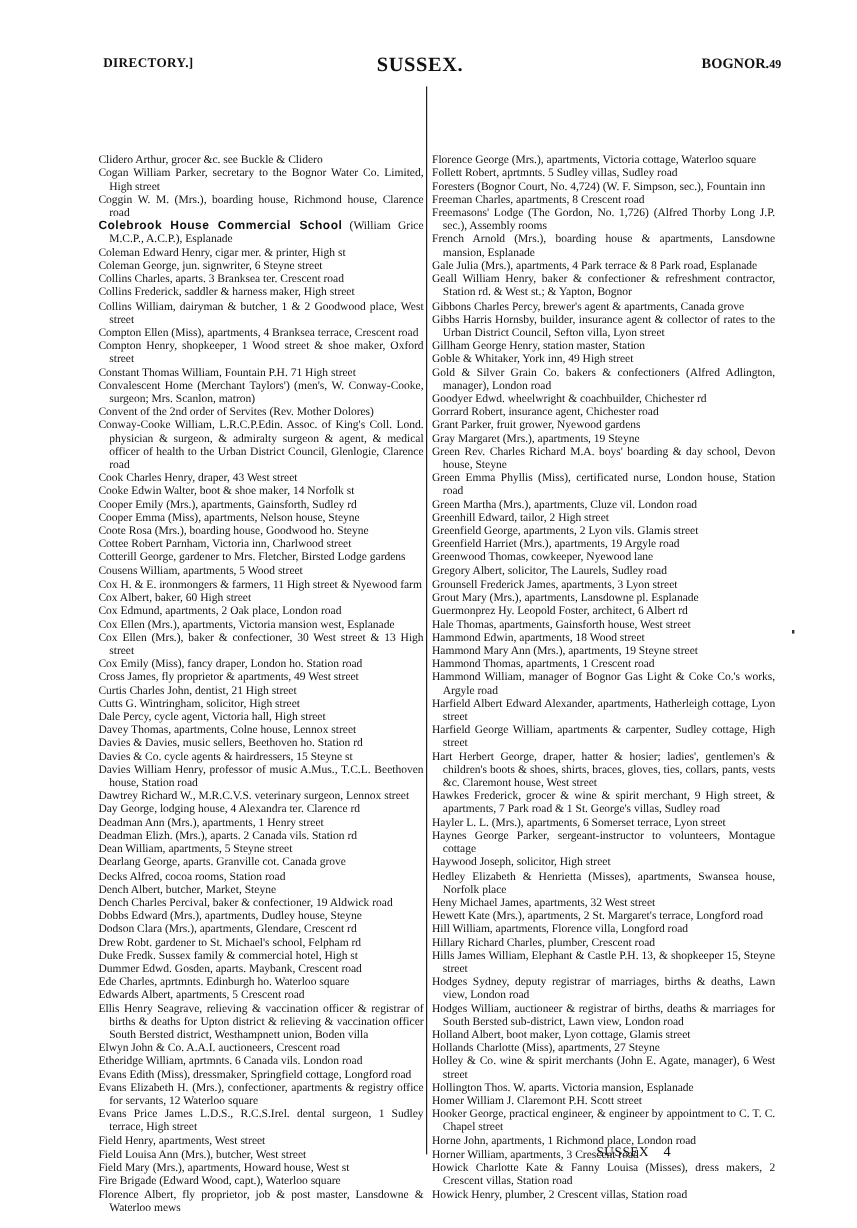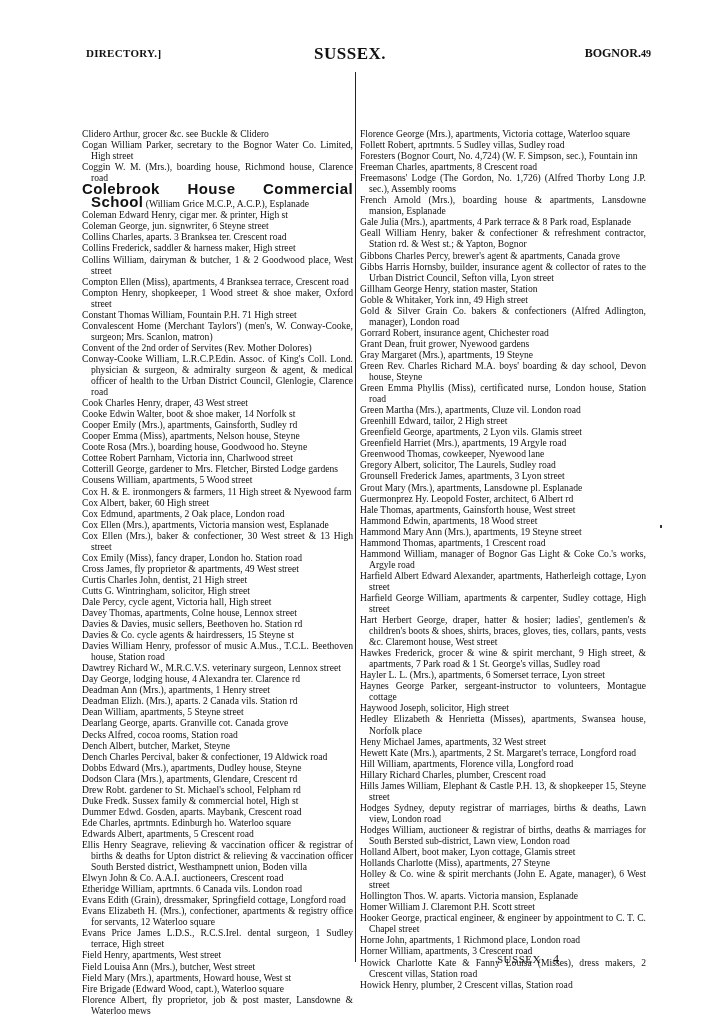--- a/index.html
+++ b/index.html
@@ -9,21 +9,21 @@
   .header { position:absolute; top:44px; left:86px; width:565px; height:20px; }
   .h-left { position:absolute; left:0; top:3px; font-size:11px; font-weight:bold; letter-spacing:0.3px; font-variant:small-caps; }
   .h-center { position:absolute; left:228px; top:0; font-size:17px; font-weight:bold; letter-spacing:0.5px; }
   .h-right { position:absolute; right:0; top:2px; font-size:12px; font-weight:bold; }
   .h-right .pg { font-size:10px; }
   .col { position:absolute; top:88px; font-size:9.6px; line-height:11.05px;margin-top:40px; }
   .col-left { left:82px; width:271px; }
   .col-right { left:360px; width:286px; }
   .divider { position:absolute; left:355px; top:72px; width:1px; height:890px; background:#222; }
   .entry { text-indent:-9px; padding-left:9px; text-align:justify; margin:0; }
-  .entry .bold { font-family:"Liberation Sans","DejaVu Sans",sans-serif; font-weight:bold; font-size:15px; letter-spacing:0.4px; }
+  .entry .bold { font-family:"Liberation Sans","DejaVu Sans",sans-serif; font-weight:bold; font-size:10px; letter-spacing:0.4px; }
   .footer { position:absolute; left:497px; top:952px; font-size:11px; font-weight:normal; letter-spacing:0.5px; }
   .footer .num { margin-left:12px; font-size:12px; }
   .speck { position:absolute; left:660px; top:525px; width:2px; height:3px; background:#333; }
 </style>
 </head>
 <body>
 
 <div class="page">
 
   <div class="header">
@@ -84,21 +84,21 @@
       <p class="entry"><span>Dobbs Edward (Mrs.), apartments, Dudley house, Steyne</span></p>
       <p class="entry"><span>Dodson Clara (Mrs.), apartments, Glendare, Crescent rd</span></p>
       <p class="entry"><span>Drew Robt. gardener to St. Michael's school, Felpham rd</span></p>
       <p class="entry"><span>Duke Fredk. Sussex family &amp; commercial hotel, High st</span></p>
       <p class="entry"><span>Dummer Edwd. Gosden, aparts. Maybank, Crescent road</span></p>
       <p class="entry"><span>Ede Charles, aprtmnts. Edinburgh ho. Waterloo square</span></p>
       <p class="entry"><span>Edwards Albert, apartments, 5 Crescent road</span></p>
       <p class="entry"><span>Ellis Henry Seagrave, relieving &amp; vaccination officer &amp; registrar of births &amp; deaths for Upton district &amp; relieving &amp; vaccination officer South Bersted district, Westhampnett union, Boden villa</span></p>
       <p class="entry"><span>Elwyn John &amp; Co. A.A.I. auctioneers, Crescent road</span></p>
       <p class="entry"><span>Etheridge William, aprtmnts. 6 Canada vils. London road</span></p>
-      <p class="entry"><span>Evans Edith (Grain), dressmaker, Springfield cottage, Longford road</span></p>
+      <p class="entry"><span>Evans Edith (Miss), dressmaker, Springfield cottage, Longford road</span></p>
       <p class="entry"><span>Evans Elizabeth H. (Mrs.), confectioner, apartments &amp; registry office for servants, 12 Waterloo square</span></p>
       <p class="entry"><span>Evans Price James L.D.S., R.C.S.Irel. dental surgeon, 1 Sudley terrace, High street</span></p>
       <p class="entry"><span>Field Henry, apartments, West street</span></p>
       <p class="entry"><span>Field Louisa Ann (Mrs.), butcher, West street</span></p>
       <p class="entry"><span>Field Mary (Mrs.), apartments, Howard house, West st</span></p>
       <p class="entry"><span>Fire Brigade (Edward Wood, capt.), Waterloo square</span></p>
       <p class="entry"><span>Florence Albert, fly proprietor, job &amp; post master, Lansdowne &amp; Waterloo mews</span></p>
     </div>
   <div class="divider"></div>
   <div class="col col-right" id="col-right">
@@ -108,22 +108,23 @@
       <p class="entry"><span>Freeman Charles, apartments, 8 Crescent road</span></p>
       <p class="entry"><span>Freemasons' Lodge (The Gordon, No. 1,726) (Alfred Thorby Long J.P. sec.), Assembly rooms</span></p>
       <p class="entry"><span>French Arnold (Mrs.), boarding house &amp; apartments, Lansdowne mansion, Esplanade</span></p>
       <p class="entry"><span>Gale Julia (Mrs.), apartments, 4 Park terrace &amp; 8 Park road, Esplanade</span></p>
       <p class="entry"><span>Geall William Henry, baker &amp; confectioner &amp; refreshment contractor, Station rd. &amp; West st.; &amp; Yapton, Bognor</span></p>
       <p class="entry"><span>Gibbons Charles Percy, brewer's agent &amp; apartments, Canada grove</span></p>
       <p class="entry"><span>Gibbs Harris Hornsby, builder, insurance agent &amp; collector of rates to the Urban District Council, Sefton villa, Lyon street</span></p>
       <p class="entry"><span>Gillham George Henry, station master, Station</span></p>
       <p class="entry"><span>Goble &amp; Whitaker, York inn, 49 High street</span></p>
       <p class="entry"><span>Gold &amp; Silver Grain Co. bakers &amp; confectioners (Alfred Adlington, manager), London road</span></p>
+      <p class="entry"><span>Goodyer Edwd. wheelwright &amp; coachbuilder, Chichester rd</span></p>
       <p class="entry"><span>Gorrard Robert, insurance agent, Chichester road</span></p>
-      <p class="entry"><span>Grant Dean, fruit grower, Nyewood gardens</span></p>
+      <p class="entry"><span>Grant Parker, fruit grower, Nyewood gardens</span></p>
       <p class="entry"><span>Gray Margaret (Mrs.), apartments, 19 Steyne</span></p>
       <p class="entry"><span>Green Rev. Charles Richard M.A. boys' boarding &amp; day school, Devon house, Steyne</span></p>
       <p class="entry"><span>Green Emma Phyllis (Miss), certificated nurse, London house, Station road</span></p>
       <p class="entry"><span>Green Martha (Mrs.), apartments, Cluze vil. London road</span></p>
       <p class="entry"><span>Greenhill Edward, tailor, 2 High street</span></p>
       <p class="entry"><span>Greenfield George, apartments, 2 Lyon vils. Glamis street</span></p>
       <p class="entry"><span>Greenfield Harriet (Mrs.), apartments, 19 Argyle road</span></p>
       <p class="entry"><span>Greenwood Thomas, cowkeeper, Nyewood lane</span></p>
       <p class="entry"><span>Gregory Albert, solicitor, The Laurels, Sudley road</span></p>
       <p class="entry"><span>Grounsell Frederick James, apartments, 3 Lyon street</span></p>

